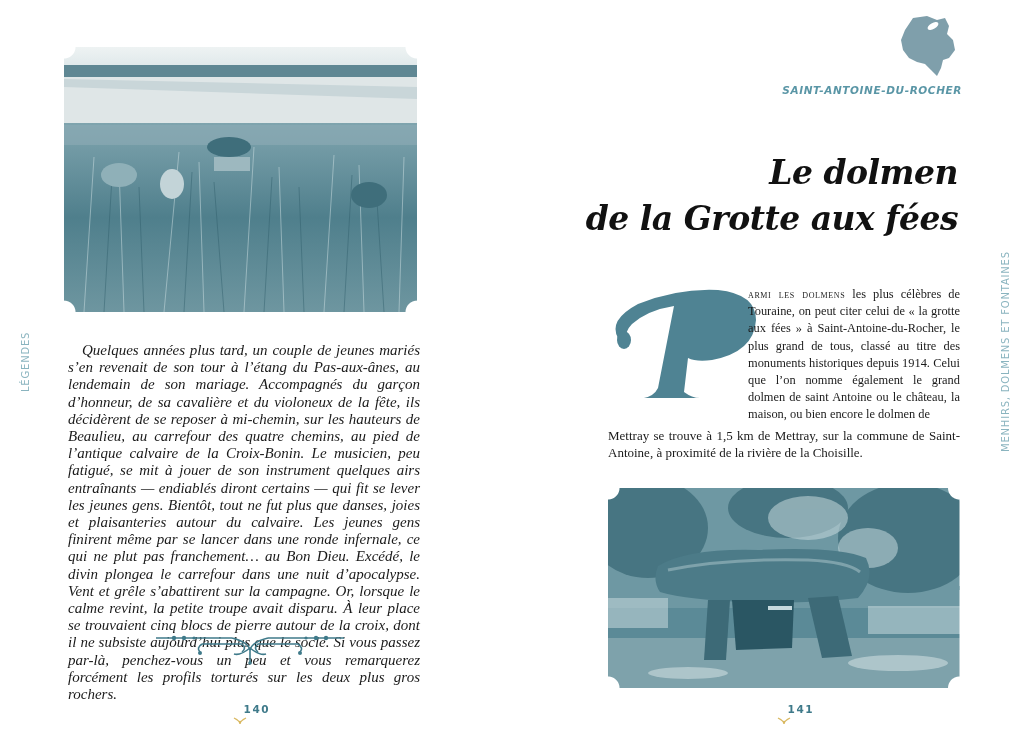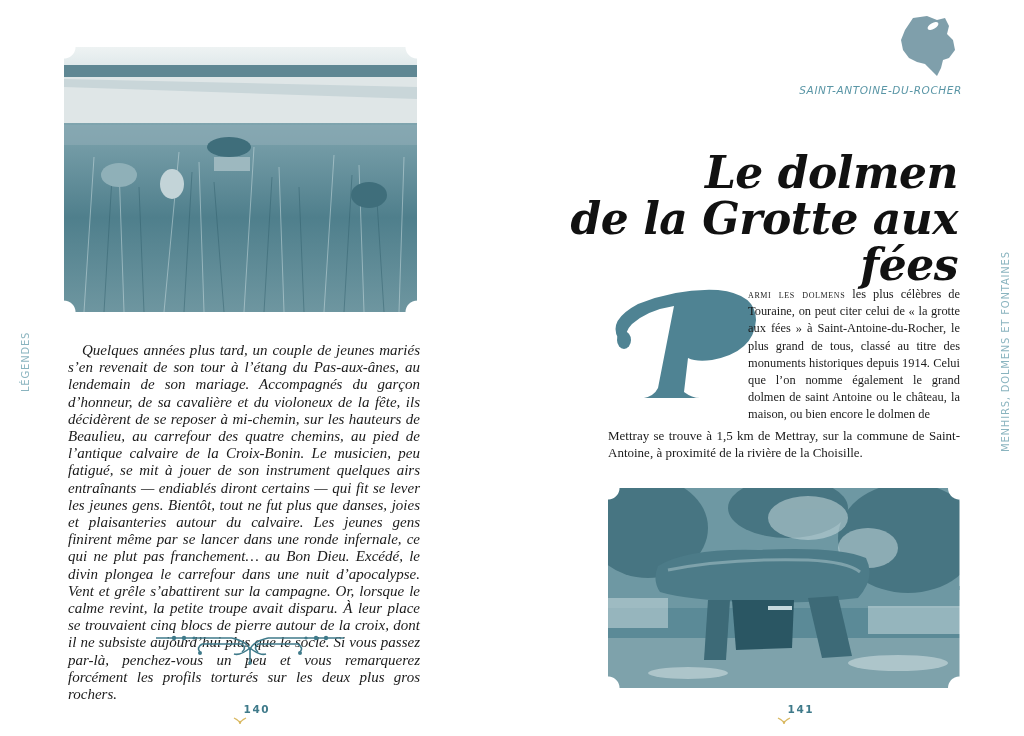--- a/index.html
+++ b/index.html
@@ -53,27 +53,27 @@
     position: absolute;
     font-family: "DejaVu Sans", sans-serif; font-size: 10px;
     letter-spacing: 0.8px; color: #8ab4bf; white-space: nowrap;
     transform-origin: 0 0; transform: rotate(-90deg);
   }
 
   .region-map { position: absolute; left: 385px; top: 14px; width: 60px; height: 64px; }
   .region-name {
     position: absolute; right: 62px; top: 84px;
     font-family: "DejaVu Sans", sans-serif; font-size: 10.5px;
-    letter-spacing: 0.6px; color: #5a96a6; font-style: italic; font-weight: 400;
+    letter-spacing: 0.6px; color: #5a96a6; font-style: italic; font-weight: 700;
   }
 
   .title {
     position: absolute; right: 66px; top: 150px; text-align: right;
     font-family: "DejaVu Serif", "Liberation Serif", serif; font-style: italic;
-    font-size: 44px; line-height: 46px; color: #111; letter-spacing: -0.5px;
+    font-size: 33px; line-height: 46px; color: #111; letter-spacing: -0.5px;
   }
   .title span { display: block; }
 
   .dropcap {
     position: absolute; left: 96px; top: 280px; width: 150px; height: 120px;
   }
 
   .intro {
     position: absolute; left: 236px; top: 286px; width: 212px;
     font-size: 12.4px; line-height: 17.2px; text-align: justify; margin: 0;

